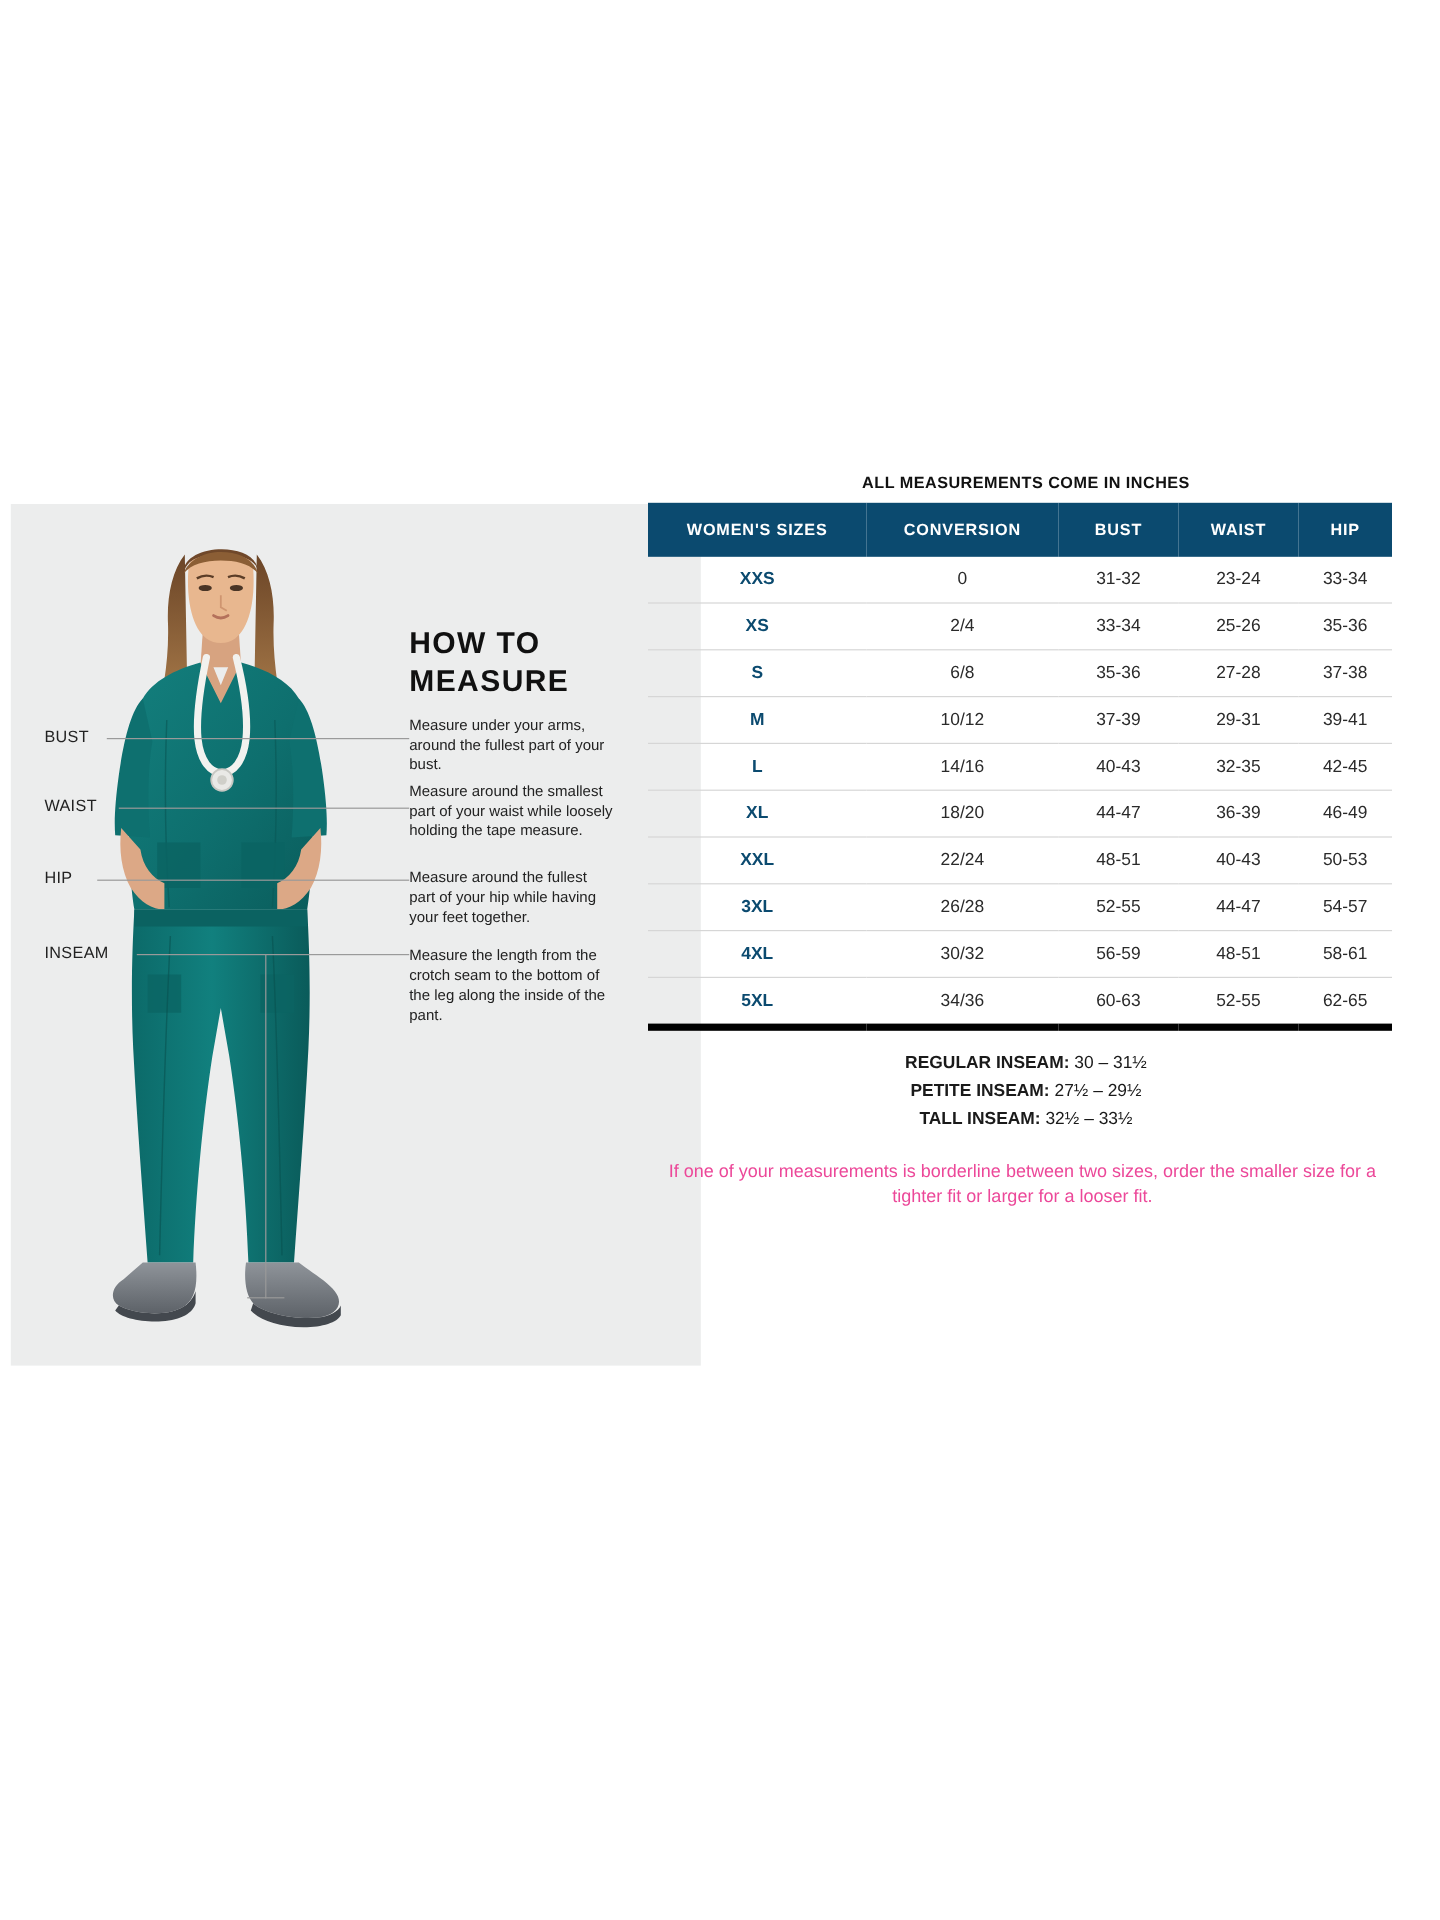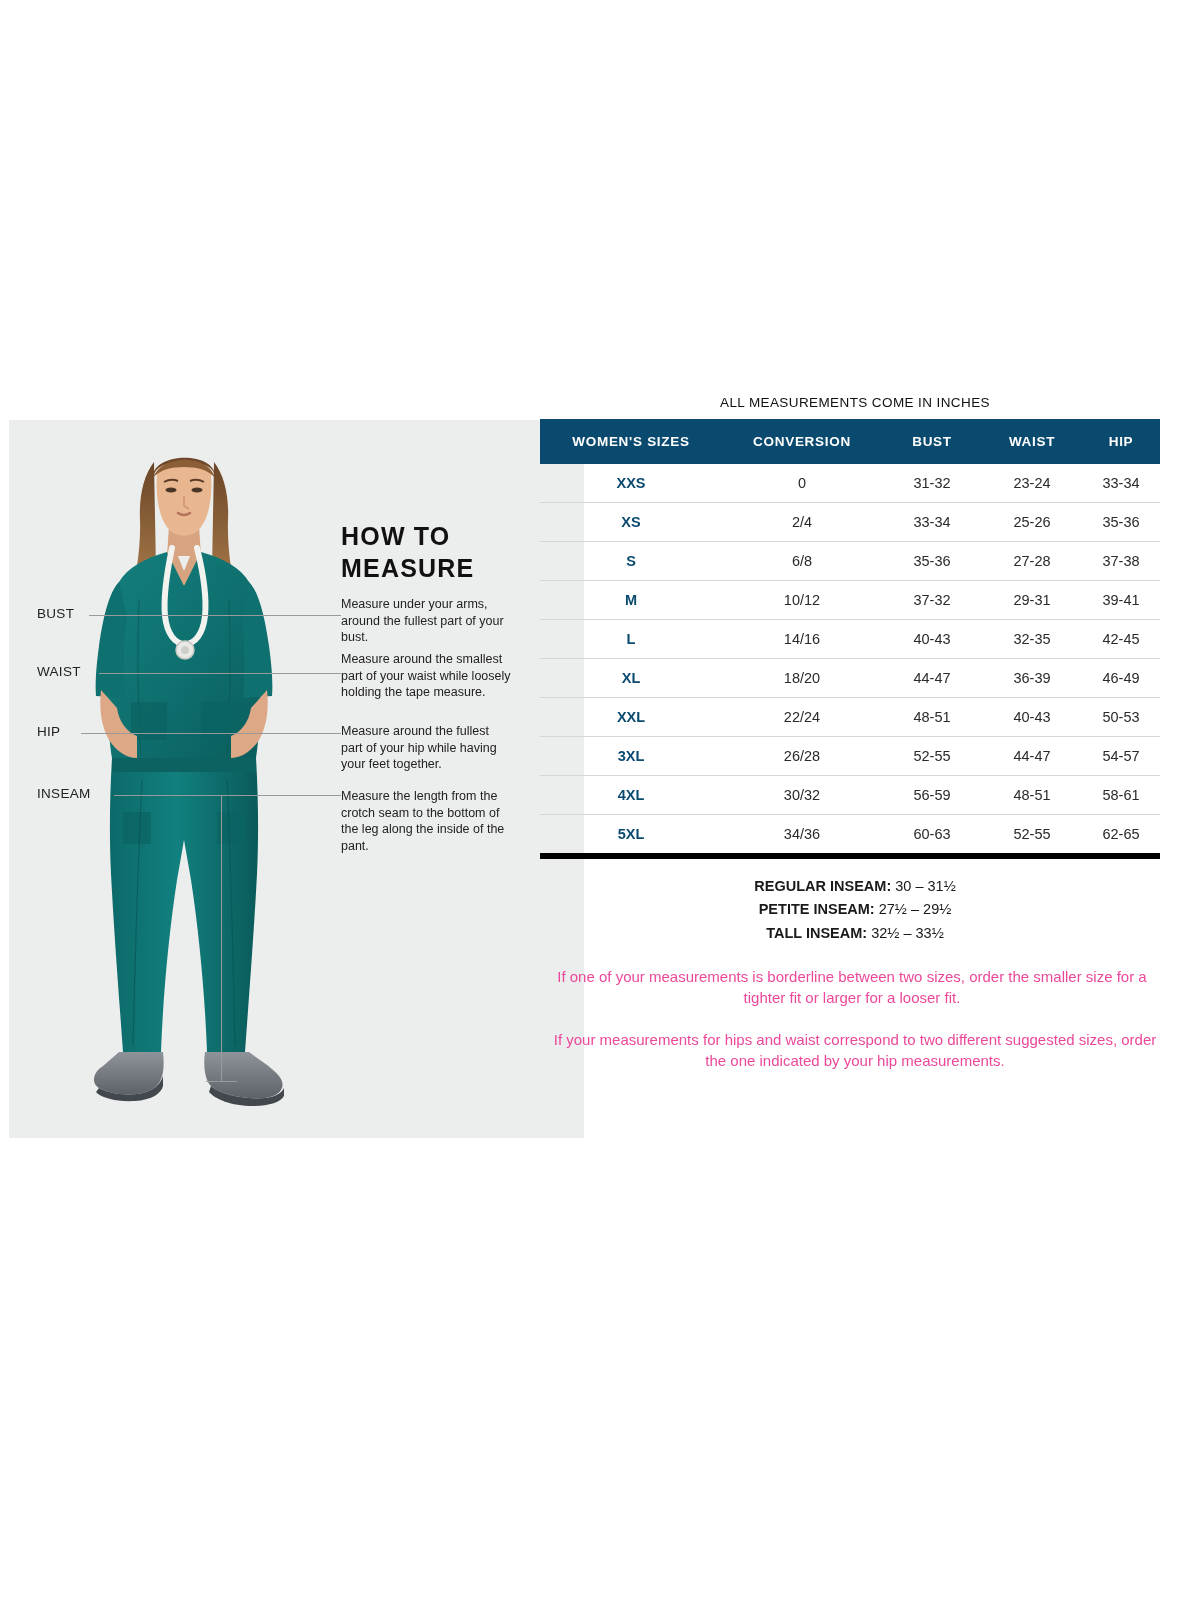--- a/index.html
+++ b/index.html
@@ -104,21 +104,21 @@
   #right-panel {
     position: absolute;
     left: 540px;
     top: 395px;
     width: 630px;
   }
 
   #measurements-note {
     text-align: center;
     font-size: 13.5px;
-    font-weight: normal;
+    font-weight: bold;
     letter-spacing: 0.4px;
     color: #111;
     margin-bottom: 9px;
   }
 
   table#size-table {
     border-collapse: collapse;
     width: 620px;
     margin: 0;
   }
@@ -314,21 +314,21 @@
       <tr>
         <td class="size-col">S</td>
         <td>6/8</td>
         <td>35-36</td>
         <td>27-28</td>
         <td>37-38</td>
       </tr>
       <tr>
         <td class="size-col">M</td>
         <td>10/12</td>
-        <td>37-32</td>
+        <td>37-39</td>
         <td>29-31</td>
         <td>39-41</td>
       </tr>
       <tr>
         <td class="size-col">L</td>
         <td>14/16</td>
         <td>40-43</td>
         <td>32-35</td>
         <td>42-45</td>
       </tr>
@@ -379,14 +379,13 @@
       <b>PETITE INSEAM:</b>
       <span>27½ – 29½</span>
     </div>
     <div class="inseam-line">
       <b>TALL INSEAM:</b>
       <span>32½ – 33½</span>
     </div>
   </div>
 
   <div class="footnote" id="footnote-1">If one of your measurements is borderline between two sizes, order the smaller size for a tighter fit or larger for a looser fit.</div>
-  <div class="footnote" id="footnote-2">If your measurements for hips and waist correspond to two different suggested sizes, order the one indicated by your hip measurements.</div>
 </div>
 
 </body></html>

